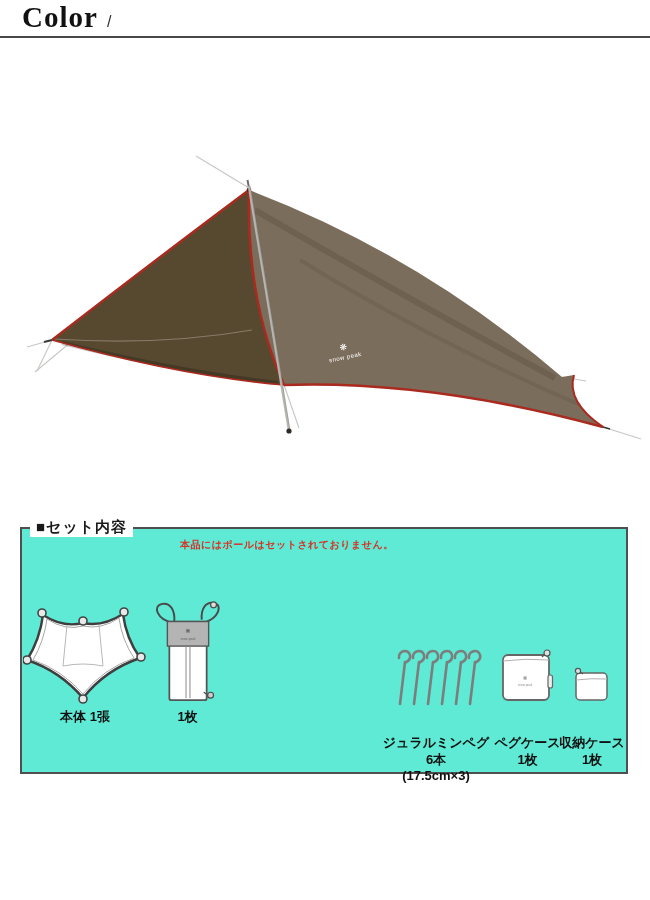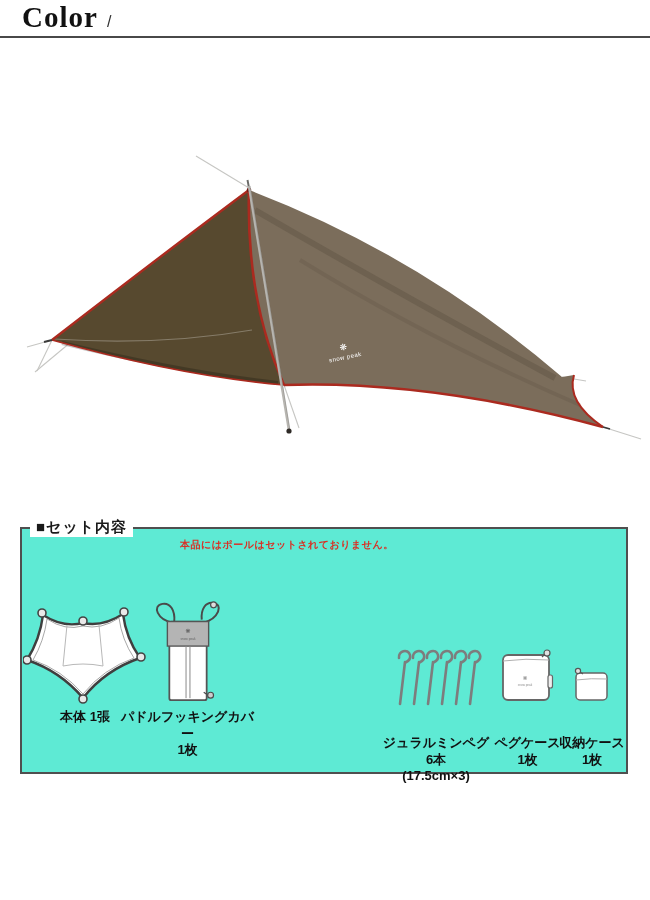--- a/index.html
+++ b/index.html
@@ -123,21 +123,20 @@
           <rect x="20" y="26" width="38" height="80" rx="2" fill="#ffffff" stroke="#555" stroke-width="1.8"></rect>
           <rect x="18" y="26" width="42" height="25" fill="#b4b4b4" stroke="#555" stroke-width="1.4"></rect>
           <text x="39" y="38" font-size="6" fill="#555" text-anchor="middle">❋</text>
           <text x="39" y="45" font-size="3.2" fill="#666" text-anchor="middle">snow peak</text>
           <path d="M37,51 L37,104 M41,51 L41,104" fill="none" stroke="#888" stroke-width="1"></path>
           <circle cx="62" cy="101" r="3" fill="#cccccc" stroke="#4a4a4a" stroke-width="1.2"></circle>
           <path d="M58,100 L55,98" stroke="#4a4a4a" stroke-width="1.2"></path>
         </svg>
       </div>
       <div class="label">
-        <div>パドルフッキングカバー</div>
         <div>1枚</div>
       </div>
     </div>
 
 
     <div class="item" style="left:359px;width:110px;">
       <div class="icon-wrap" style="padding-bottom:26px;">
         <svg width="92" height="60" viewBox="0 0 92 60">
           <g fill="none" stroke="#7d7d7d" stroke-width="2.6" stroke-linecap="round">
             <path d="M9,12 c-1,-7 9,-10 11,-3 c1,3.5 -1.5,6 -4.5,7.5 M15,16 L10,58"></path>

